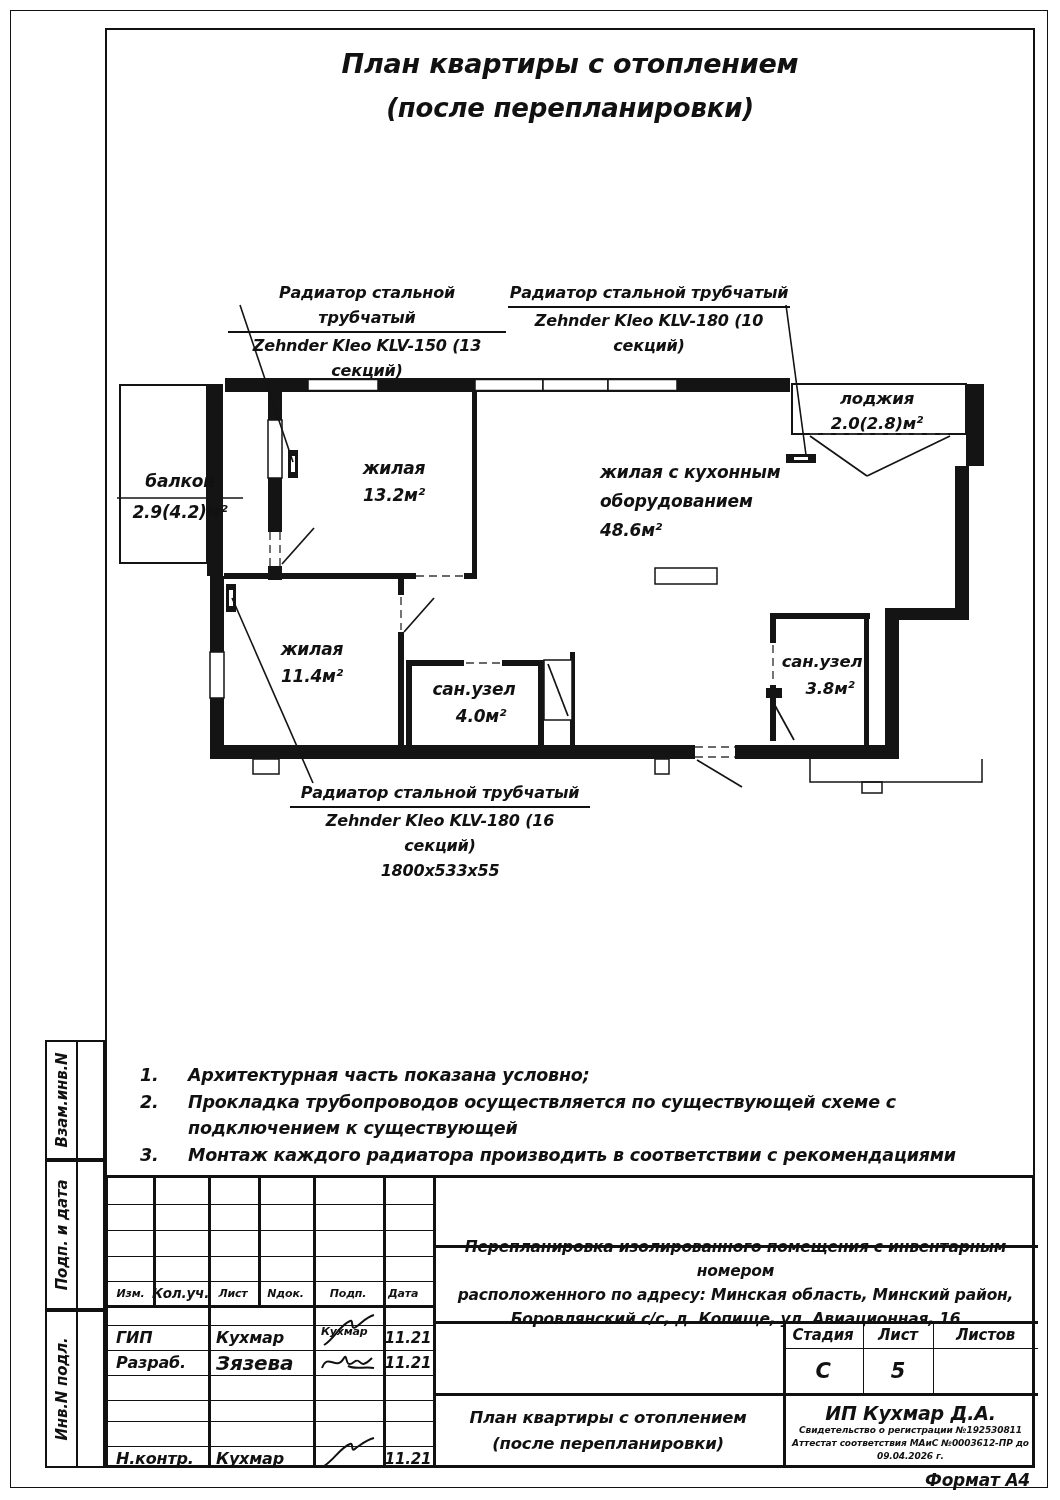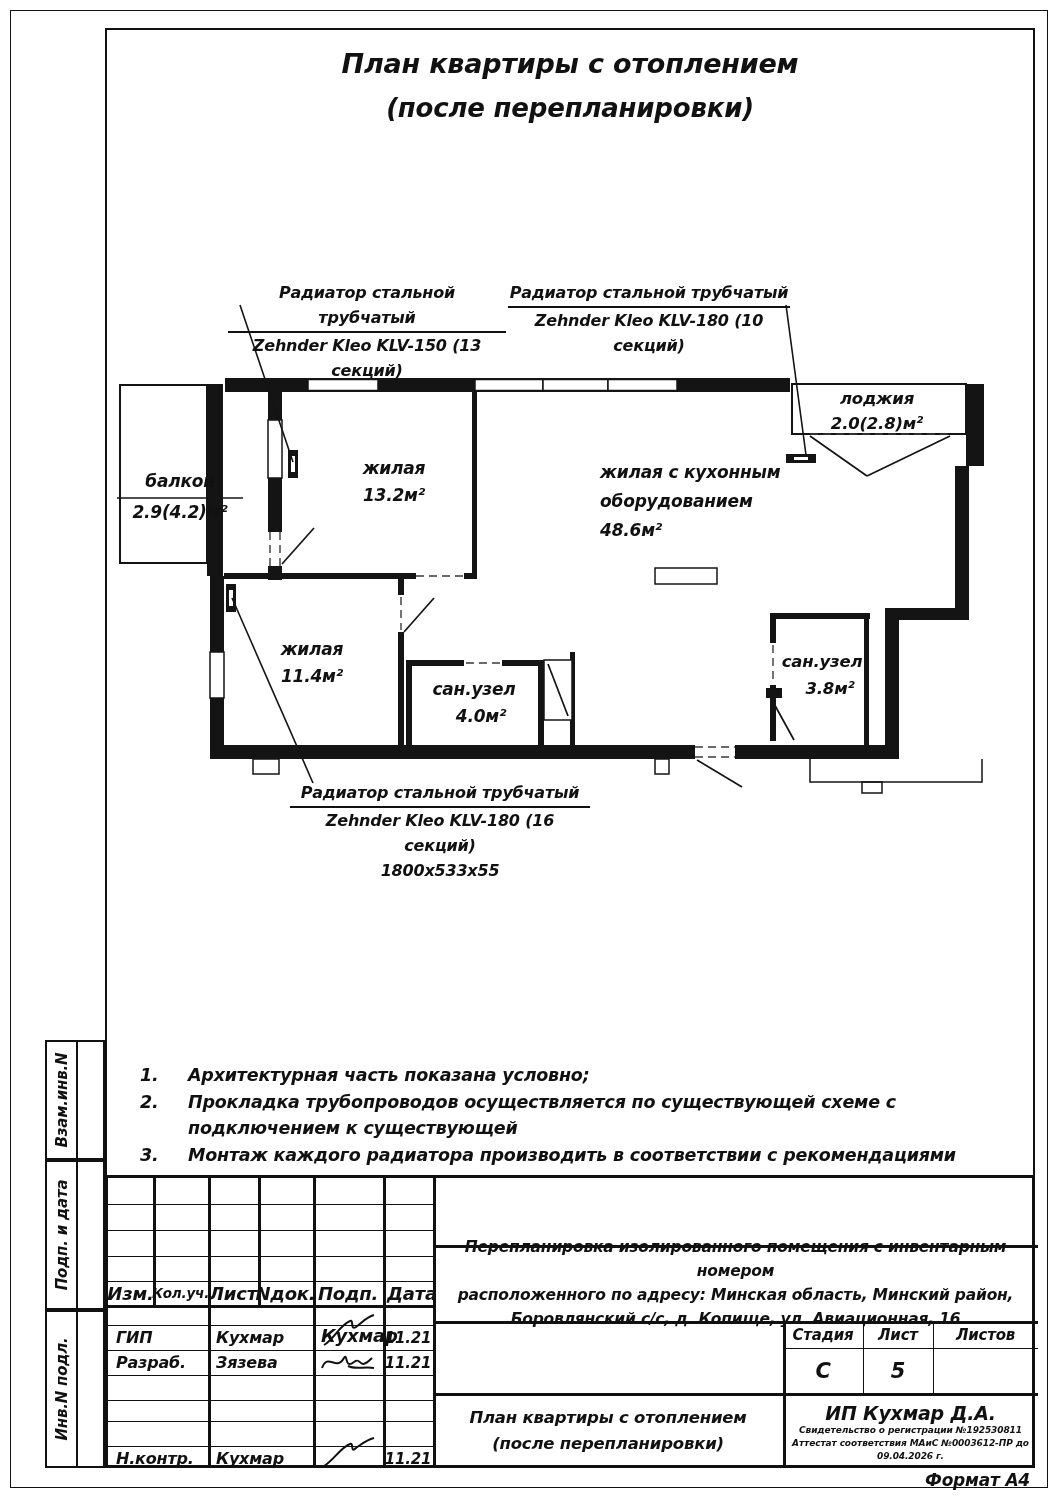--- a/index.html
+++ b/index.html
@@ -18,21 +18,21 @@
   .nnum{width:48px;flex:0 0 48px;}
   .ntext{flex:1;}
   .side-group{position:absolute;left:45px;width:60px;border:2.5px solid #111;box-sizing:border-box;display:flex;background:#fff;}
   .side-label{width:29px;border-right:2px solid #111;position:relative;}
   .side-label span{position:absolute;top:50%;left:50%;transform:translate(-50%,-50%) rotate(-90deg);white-space:nowrap;font-size:15px;}
   .stamp{position:absolute;left:105px;top:1175px;width:930px;height:293px;border:3px solid #111;box-sizing:border-box;background:#fff;}
   .hl{position:absolute;background:#111;height:1.2px;}
   .hlT{position:absolute;background:#111;height:2.5px;}
   .vl{position:absolute;background:#111;width:1.2px;}
   .vlT{position:absolute;background:#111;width:2.5px;}
-  .scell{position:absolute;display:flex;align-items:center;justify-content:center;font-size:18px;}
+  .scell{position:absolute;display:flex;align-items:center;justify-content:center;font-size:11px;}
   .scell.left{justify-content:flex-start;padding-left:8px;box-sizing:border-box;}
   .addr{position:absolute;left:325px;top:67px;width:605px;height:76px;display:flex;flex-direction:column;justify-content:center;text-align:center;font-size:15.5px;line-height:24px;}
   .doctitle{position:absolute;left:325px;top:215px;width:350px;height:75px;display:flex;flex-direction:column;justify-content:center;text-align:center;font-size:16.5px;line-height:26px;}
   .company{position:absolute;left:675px;top:215px;width:255px;height:75px;text-align:center;}
   .company .cname{font-size:19px;margin-top:9px;}
   .company .cert{font-size:9px;line-height:13px;letter-spacing:-0.1px;}
   .fmt{position:absolute;left:880px;top:1470px;width:150px;text-align:right;font-size:17px;}
   svg{display:block;}
 </style>
 </head>
@@ -245,28 +245,28 @@
     <div class="vl" style="left:755px;top:143px;height:72px;"></div>
     <div class="vl" style="left:825px;top:143px;height:72px;"></div>
     <div class="hl" style="left:675px;top:170px;width:255px;"></div>
     <div class="hlT" style="left:325px;top:215px;width:605px;"></div>
 
     <div class="scell" style="left:0;top:103px;width:45px;height:24px;">Изм.</div>
     <div class="scell" style="left:45px;top:103px;width:55px;height:24px;font-size:13.5px;">Кол.уч.</div>
     <div class="scell" style="left:100px;top:103px;width:50px;height:24px;">Лист</div>
     <div class="scell" style="left:150px;top:103px;width:55px;height:24px;">Nдок.</div>
     <div class="scell" style="left:205px;top:103px;width:70px;height:24px;">Подп.</div>
-    <div class="scell" style="left:275px;top:103px;width:58px;height:24px;">Дата</div>
+    <div class="scell" style="left:266px;top:103px;width:58px;height:24px;">Дата</div>
 
     <div class="scell left" style="left:0;top:147px;width:100px;height:25px;font-size:16px;">ГИП</div>
     <div class="scell left" style="left:205px;top:147px;width:0;">Кухмар</div>
     <div class="scell left" style="left:100px;top:147px;width:105px;height:25px;font-size:16px;">Кухмар</div>
     <div class="scell" style="left:275px;top:147px;width:50px;height:25px;font-size:15px;">11.21</div>
     <div class="scell left" style="left:0;top:172px;width:100px;height:25px;font-size:16px;">Разраб.</div>
-    <div class="scell left" style="left:100px;top:172px;width:105px;height:25px;font-size:16px;">Зязева</div>
+    <div class="scell left" style="left:100px;top:172px;width:105px;height:25px;font-size:20px;">Зязева</div>
     <div class="scell" style="left:275px;top:172px;width:50px;height:25px;font-size:15px;">11.21</div>
     <div class="scell left" style="left:0;top:268px;width:100px;height:25px;font-size:16px;">Н.контр.</div>
     <div class="scell left" style="left:100px;top:268px;width:105px;height:25px;font-size:16px;">Кухмар</div>
     <div class="scell" style="left:275px;top:268px;width:50px;height:25px;font-size:15px;">11.21</div>
 
     <svg class="abs" style="left:212px;top:135px;" width="58" height="36" viewBox="0 0 58 36">
       <path d="M4,32 C14,26 20,12 30,8 C34,6 30,18 36,14 C42,10 46,4 54,2" fill="none" stroke="#111" stroke-width="2"></path>
     </svg>
     <svg class="abs" style="left:210px;top:170px;" width="60" height="28" viewBox="0 0 60 28">
       <path d="M4,20 C10,4 18,24 26,10 C30,4 26,22 36,14 C44,8 40,24 54,10 M30,18 C38,22 46,18 56,20" fill="none" stroke="#111" stroke-width="2"></path>

